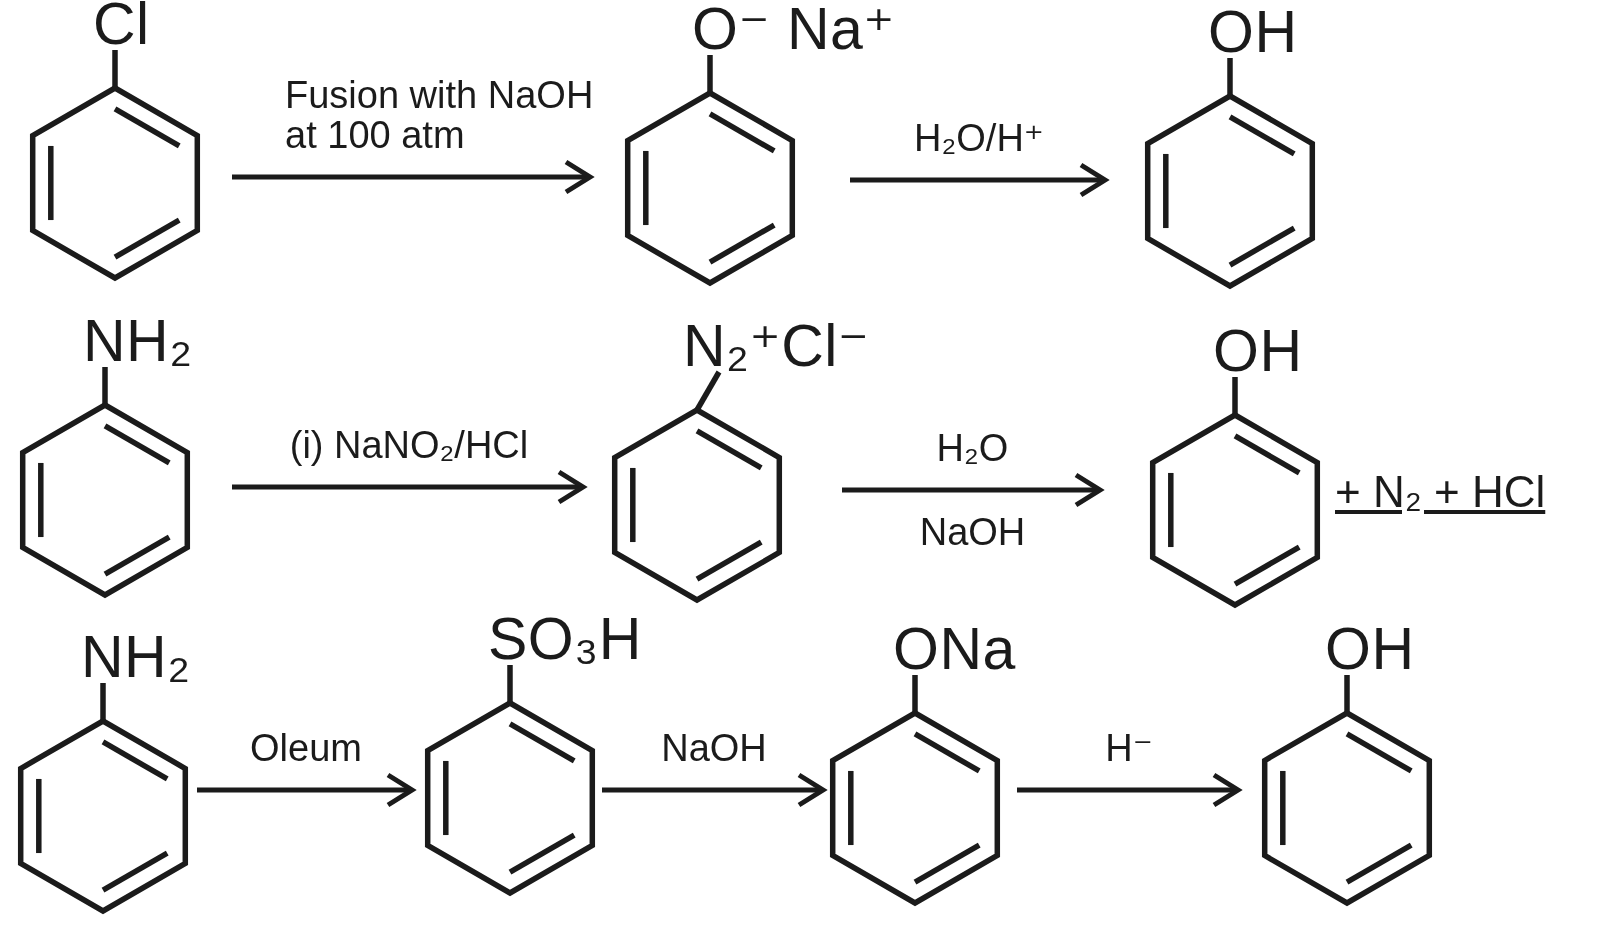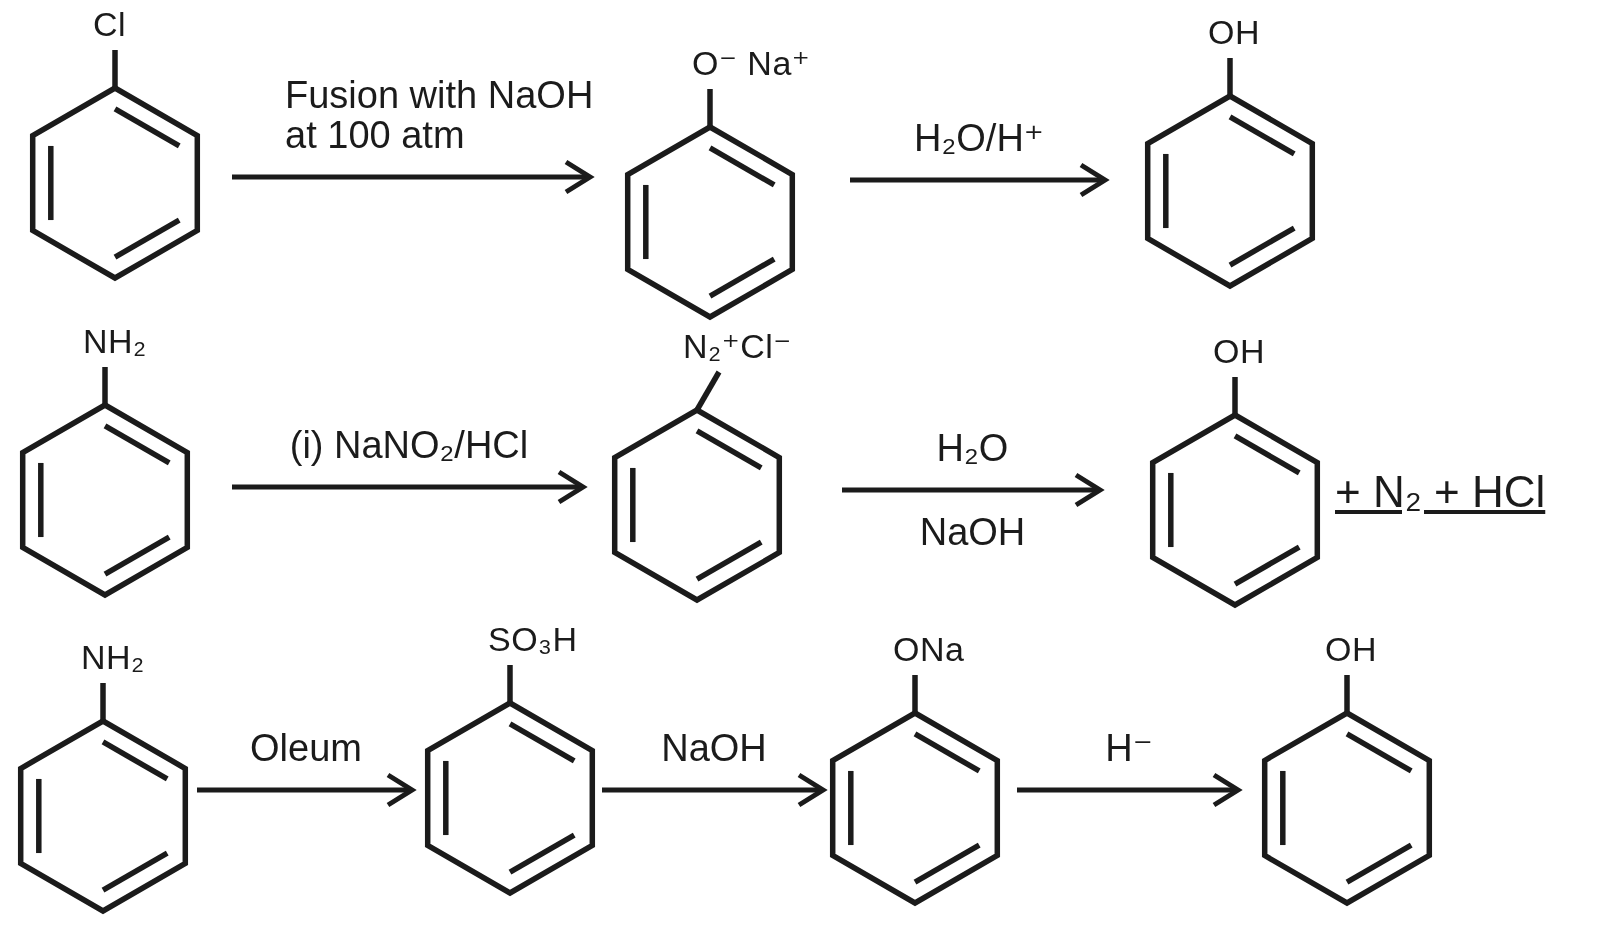--- a/index.html
+++ b/index.html
@@ -10,21 +10,21 @@
     background:#ffffff;
     color:#1b1b1b;
     font-family:"Liberation Sans","DejaVu Sans",sans-serif;
     overflow:hidden;
   }
   .molecule{position:absolute;width:180px;}
   .mol-label{
     height:48px;
     line-height:48px;
     padding-left:68px;
-    font-size:34px;
+    font-size:59px;
     font-weight:500;
     white-space:nowrap;
     letter-spacing:.5px;
   }
   .mol-label.wide{padding-left:72px;}
   .mol-label.diazo{padding-left:76px;}
   .ring{display:block;}
   .arrow-block{position:absolute;text-align:center;}
   .arrow-label{font-size:38px;line-height:40px;white-space:nowrap;}
   .arrow-block.left-labels{text-align:left;}
@@ -67,21 +67,21 @@
 
     <div class="arrow-block left-labels" style="left:230px;top:75px;width:365px;">
       <div class="arrow-label">Fusion with NaOH</div>
       <div class="arrow-label">at 100 atm</div>
       <svg width="365" height="44" viewBox="0 0 365 44">
         <line x1="2" y1="22" x2="358" y2="22" stroke="#1b1b1b" stroke-width="5"></line>
         <path d="M336 7 L360 22 L336 37" fill="none" stroke="#1b1b1b" stroke-width="5"></path>
       </svg>
     </div>
 
-    <div class="molecule" style="left:620px;top:5px;margin-top:34px;">
+    <div class="molecule" style="left:620px;top:5px;">
       <div class="mol-label wide">O⁻ Na⁺</div>
       <svg class="ring" width="180" height="236" viewBox="0 0 180 236">
         <line x1="90" y1="2" x2="90" y2="40" stroke="#1b1b1b" stroke-width="5.5"></line>
         <use href="#hex"></use>
       </svg>
     </div>
 
     <div class="arrow-block" style="left:848px;top:118px;width:262px;">
       <div class="arrow-label">H₂O/H⁺</div>
       <svg width="262" height="44" viewBox="0 0 262 44">

